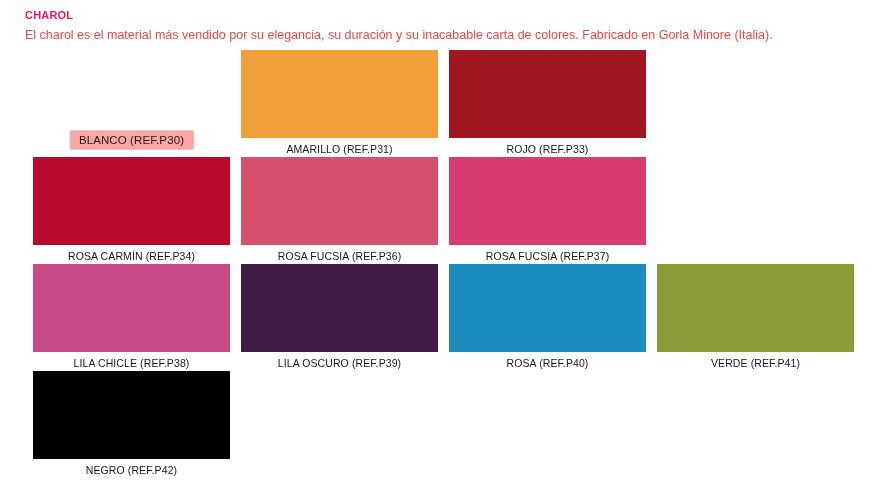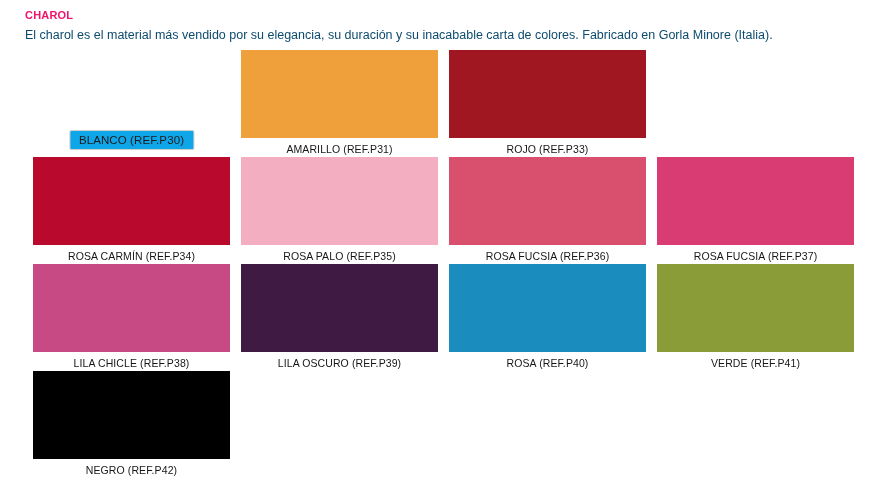--- a/index.html
+++ b/index.html
@@ -33,21 +33,21 @@
     font-size: 11px;
     font-weight: bold;
     color: #f0136a;
     letter-spacing: 0.2px;
     line-height: 14px;
     margin: 0 0 5px 0;
   }
   .section-desc {
     font-size: 12.5px;
     font-weight: normal;
-    color: #0c4a6e;
+    color: #ef4444;
     line-height: 16px;
     margin: 0;
     white-space: nowrap;
   }
 
   
   .grid {
     position: absolute;
     left: 33px;
     top: 50px;
@@ -78,21 +78,21 @@
     font-weight: normal;
     color: #161616;
     letter-spacing: 0.1px;
     line-height: 12px;
     margin-top: 5px;
     white-space: nowrap;
   }
   
   .caption.boxed {
     display: inline-block;
-    background: #0ea5e9;
+    background: #fca5a5;
     border: 1px solid #cfcfcf;
     border-radius: 2px;
     padding: 3px 9px 3px 9px;
     font-weight: normal;
     font-size: 11.5px;
     color: #1c1c1c;
     position: absolute;
     left: 50%;
     transform: translateX(-50%);
     top: 80px;
@@ -123,24 +123,20 @@
           <div class="swatch" title="ROJO (REF.P33)" style="background: rgb(160, 22, 33);"></div>
           <span class="caption">ROJO (REF.P33)</span>
         </div>
       </div>
       <div class="row">
         <div class="cell">
           <div class="swatch" title="ROSA CARMÍN (REF.P34)" style="background: rgb(185, 10, 46);"></div>
           <span class="caption">ROSA CARMÍN (REF.P34)</span>
         </div>
         <div class="cell">
-          <div class="swatch" title="ROSA PALO (REF.P35)" style="background: rgb(243, 174, 193);"></div>
-          <span class="caption">ROSA PALO (REF.P35)</span>
-        </div>
-        <div class="cell">
           <div class="swatch" title="ROSA CHICLE (REF.P36)" style="background: rgb(217, 80, 111);"></div>
           <span class="caption">ROSA FUCSIA (REF.P36)</span>
         </div>
         <div class="cell">
           <div class="swatch" title="ROSA FUCSIA (REF.P37)" style="background: rgb(216, 60, 114);"></div>
           <span class="caption">ROSA FUCSIA (REF.P37)</span>
         </div>
       </div>
       <div class="row">
         <div class="cell">

